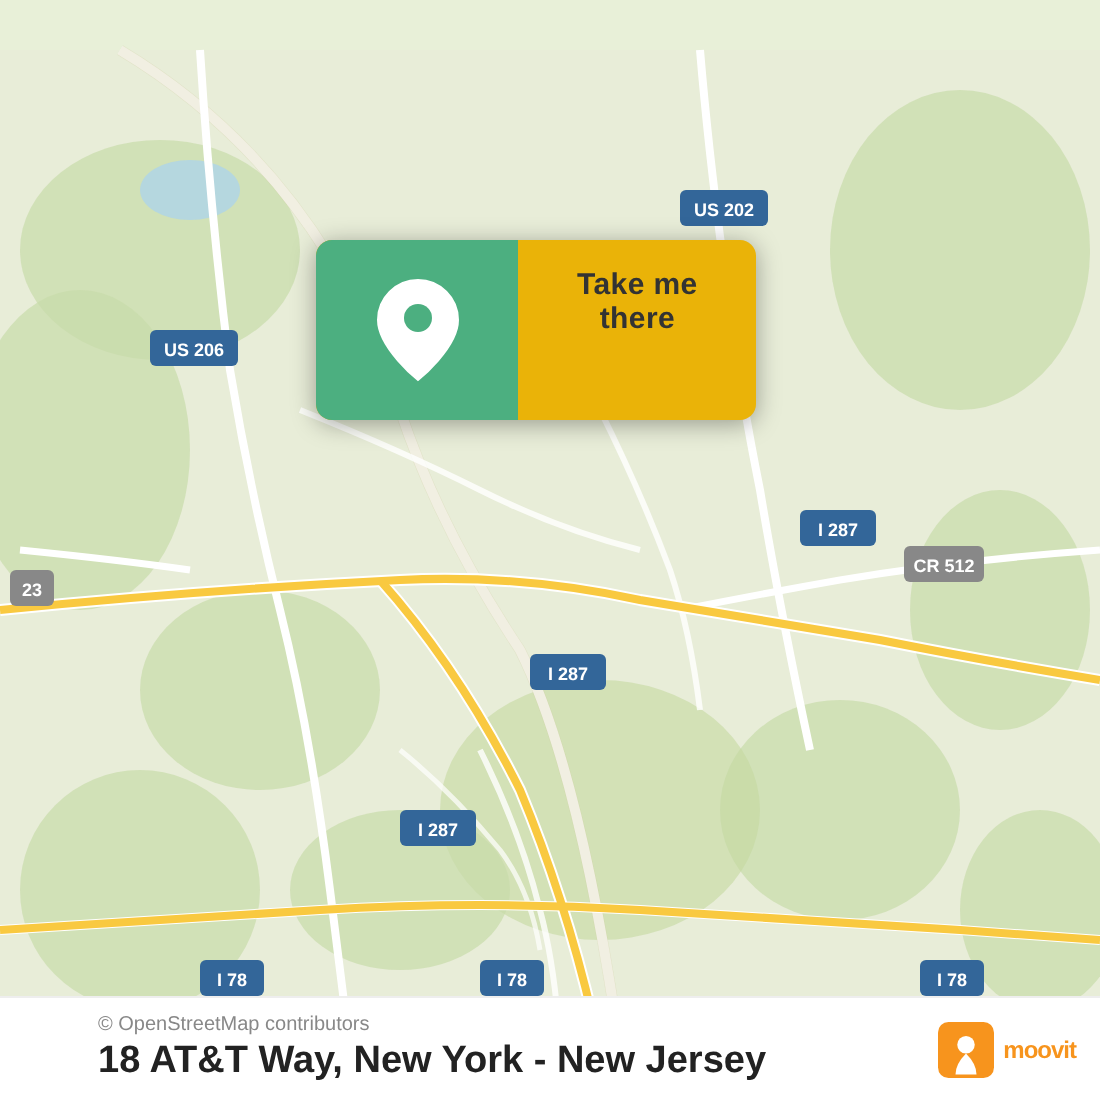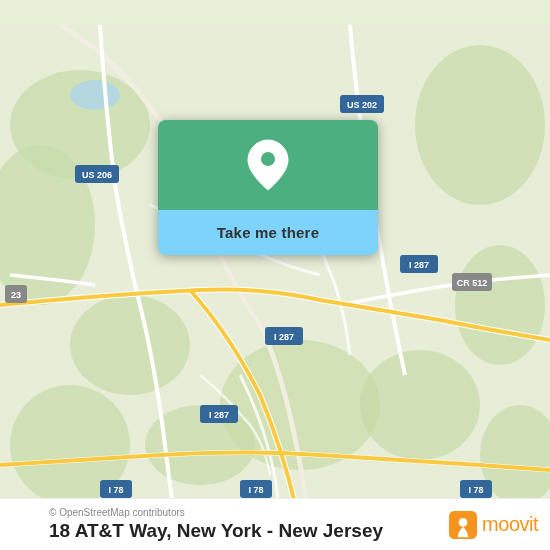--- a/index.html
+++ b/index.html
@@ -25,25 +25,25 @@
       top: 0; left: 0;
       width: 100%; height: 100%;
     }
 
     
     #popup-card {
       position: absolute;
       top: 120px;
       left: 158px;
       width: 220px;
-      background: #7dd3fc;
+      background: #eab308;
       border-radius: 8px;
       box-shadow: 0 2px 12px rgba(0,0,0,0.35);
       display: flex;
-      flex-direction: column;
+      flex-direction: row;
       align-items: flex-start;
       overflow: hidden;
       z-index: 10;
     }
 
     #popup-map-section {
       width: 100%;
       height: 90px;
       background: #4caf80;
       display: flex;
@@ -127,22 +127,22 @@
       align-items: center;
       gap: 5px;
     }
 
     #moovit-icon {
       width: 28px;
       height: 28px;
     }
 
     #moovit-text {
-      font-size: 20px;
-      font-weight: 400;
+      font-size: 12px;
+      font-weight: 700;
       color: #f7941d;
       letter-spacing: -0.5px;
     }
   </style>
 </head>
 <body>
 
 <div id="map-container">
 
   <svg id="map-svg" viewBox="0 0 550 500" xmlns="http://www.w3.org/2000/svg">

